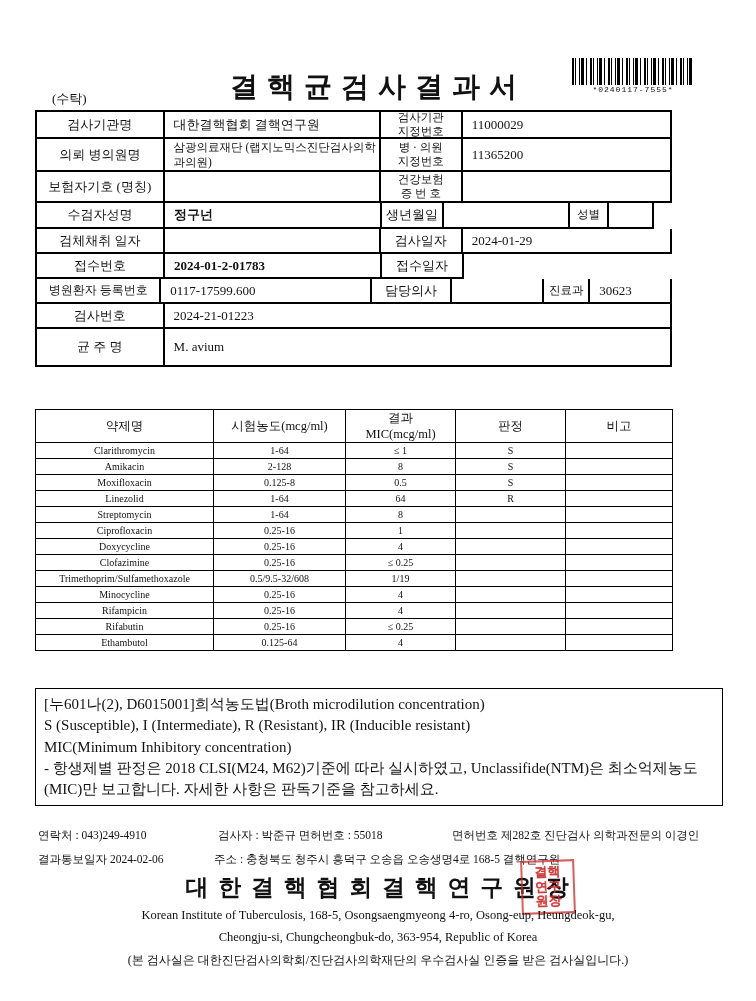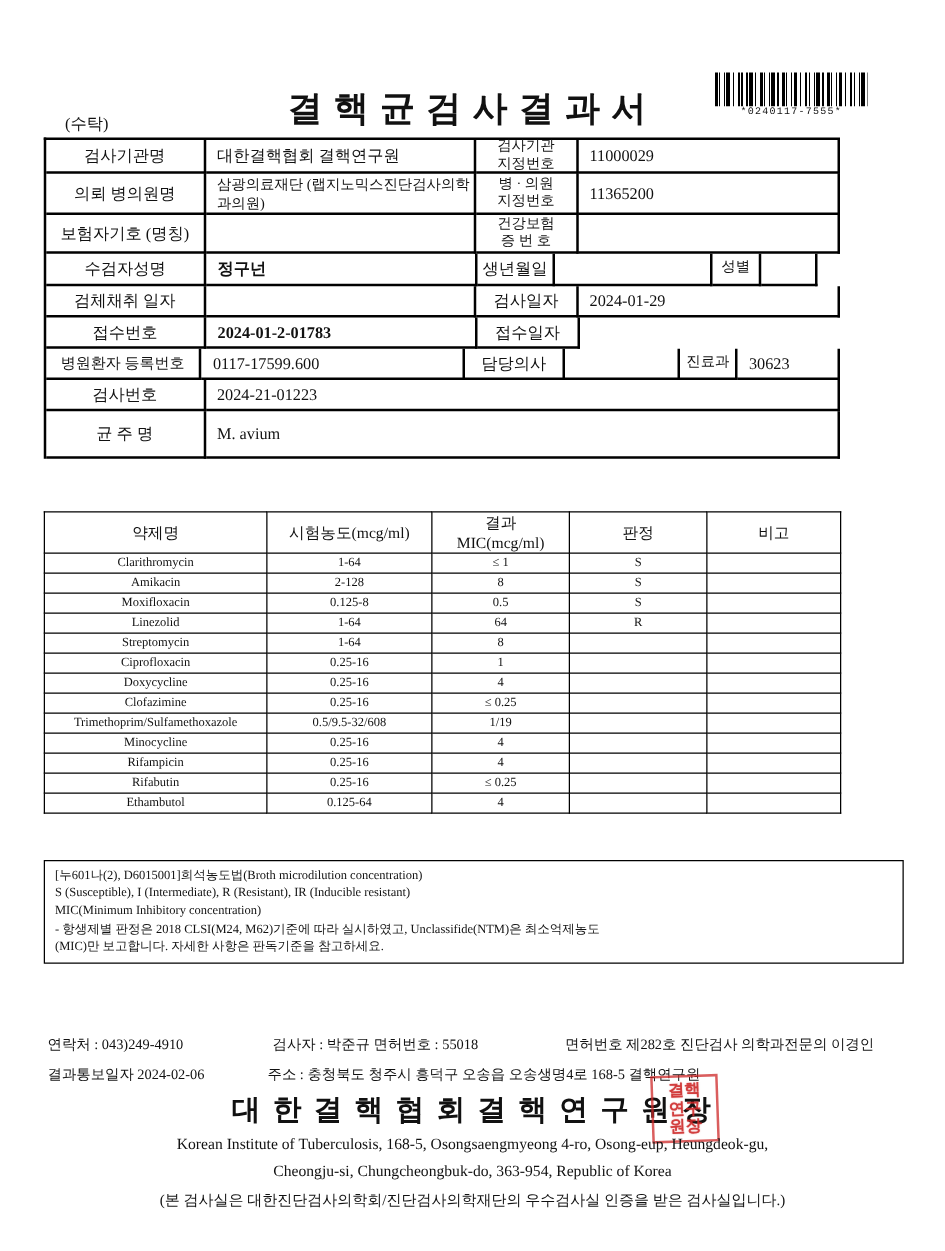--- a/index.html
+++ b/index.html
@@ -26,21 +26,21 @@
   .b { font-weight:bold; }
   .h27{height:27px}.h33{height:33px}.h31{height:31px}.h26{height:26px}.h25{height:25px}.h38{height:38px}
 
   
   .dtbl { position:absolute; left:35px; top:385px; border-collapse:collapse; table-layout:fixed; width:637px;margin-top:24px; }
   .dtbl th,.dtbl td { border:1.5px solid #000; text-align:center; padding:0 2px; overflow:hidden; }
   .dtbl th { font-size:12.5px; height:30px; font-weight:normal; }
   .dtbl td { height:16px; font-size:10px; font-family:"Liberation Serif","DejaVu Serif",serif; }
 
   
-  .notes { position:absolute; left:35px; top:688px; width:688px; border:1.5px solid #000; padding:5px 8px; font-size:10px; line-height:1.42; }
+  .notes { position:absolute; left:35px; top:688px; width:688px; border:1.5px solid #000; padding:5px 8px; font-size:15px; line-height:1.42; }
   .notes div { white-space:pre-line; }
 
   
   .frow { position:absolute; left:0; width:756px; font-size:11.5px; }
   .f1 { top:828px; } .f2 { top:852px; }
   .fitem { position:absolute; white-space:nowrap;text-align:right; }
   .org-title { position:absolute; left:0; right:0; top:872px; text-align:center; font-size:23px; font-weight:bold; letter-spacing:2px; }
   .seal { position:absolute; left:521px; top:860px; width:54px; height:54px; border:2px solid rgba(205,40,40,.75);
           color:rgba(205,40,40,.8); display:flex; align-items:center; justify-content:center; text-align:center;
           font-size:13px; line-height:1.15; font-weight:bold; transform:rotate(-2deg);

